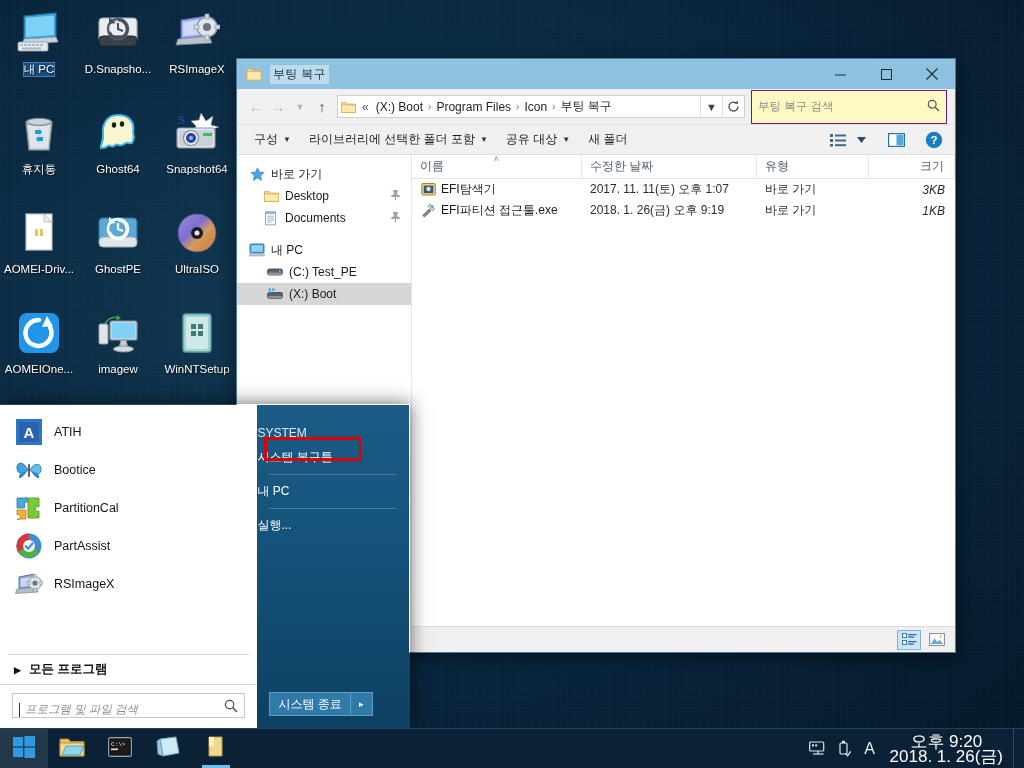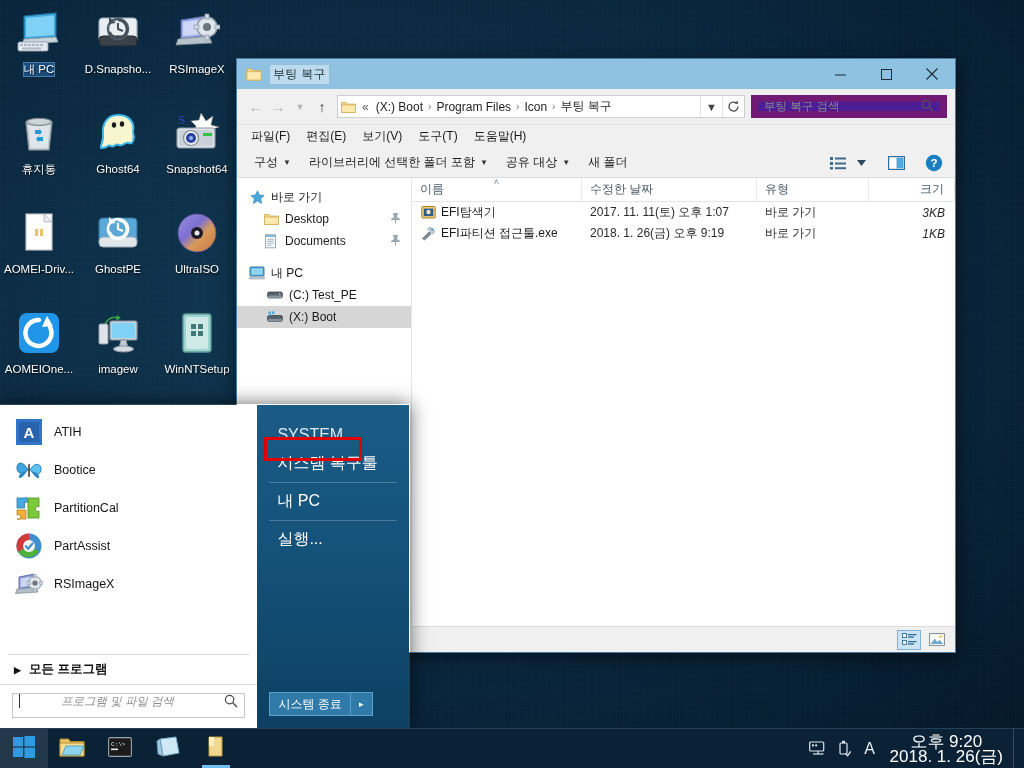--- a/index.html
+++ b/index.html
@@ -131,24 +131,24 @@
   .crumb { padding: 0 3px; }
   .crumb-sep { color: #707070; font-size: 10px; padding: 0 2px; }
   .crumb.chev { color: #555; padding-right: 4px; }
   .addr-drop, .addr-refresh {
     width: 22px; height: 21px; flex: none;
     display: flex; align-items: center; justify-content: center;
     color: #444; font-size: 11px;
     border-left: 1px solid #e0e0e0;
   }
   .search-box {
-    width: 196px; height: 23px; flex: none;
+    width: 196px; height: 34px; flex: none;
     margin-left: 6px;
-    background: #4c1d95;
-    border: 7px solid #701a75;
+    background: #fef9c3;
+    border: 1px solid #701a75;
     display: flex; align-items: center;
     padding: 0 6px;
   }
   .search-box .sp {
     flex: 1; font-size: 11.5px; color: #8a8a8a;
     white-space: nowrap; overflow: hidden;
   }
 
   
   .menubar {
@@ -290,41 +290,40 @@
   }
   .sm-allprog .tri { font-size: 9px; }
   .sm-searchwrap {
     border-top: 1px solid #d8d8d8;
     padding: 8px 12px 10px 12px;
   }
   .sm-search {
     height: 25px;
     border: 1px solid #c8c8c8;
     background: #fff;
-    display: flex; align-items: flex-start;
+    display: flex; align-items: flex-end;
     padding: 0 6px;
-    gap: 36px;
   }
   .sm-search .caret-bar {
     width: 1px; height: 14px; background: #333; margin-right: 5px;
   }
   .sm-search .ph {
     flex: 1; font-size: 11.5px; color: #8c8c8c; font-style: italic;
     white-space: nowrap; overflow: hidden;
   }
   .sm-right {
     width: 152px;
     background: linear-gradient(180deg, #1b5b85 0%, #14527a 45%, #0d4062 100%);
     display: flex; flex-direction: column;
     padding: 16px 0 0 0;
     position: relative;
   }
   .sm-ritem {
-    padding: 5px 20px;
-    font-size: 16px; color: #ffffff;
+    padding: 5px 0;
+    font-size: 12px; color: #ffffff;
     white-space: nowrap;
   }
   .sm-ritem.header { color: #dbe9f3; padding-bottom: 4px; }
   .sm-divider { height: 1px; background: rgba(255,255,255,0.22); margin: 3px 12px; }
   .sm-highlight {
     position: absolute;
     left: 7px; top: 32px;
     width: 98px; height: 24px;
     border: 3px solid #e00000;
     pointer-events: none;
@@ -648,27 +647,20 @@
       <span class="sp">부팅 복구 검색</span>
       <span>
         <svg width="13" height="13" viewBox="0 0 13 13">
           <circle cx="5.2" cy="5.2" r="3.9" fill="none" stroke="#555" stroke-width="1.2"></circle>
           <line x1="8.2" y1="8.2" x2="12" y2="12" stroke="#555" stroke-width="1.3"></line>
         </svg>
       </span>
     </div>
   </div>
 
-  <div class="menubar">
-    <span class="mi">파일(F)</span>
-    <span class="mi">편집(E)</span>
-    <span class="mi">보기(V)</span>
-    <span class="mi">도구(T)</span>
-    <span class="mi">도움말(H)</span>
-  </div>
 
   <div class="cmdbar">
     <span class="ci">
       <span>구성</span>
       <span class="caret">▼</span>
     </span>
     <span class="ci">
       <span>라이브러리에 선택한 폴더 포함</span>
       <span class="caret">▼</span>
     </span>

